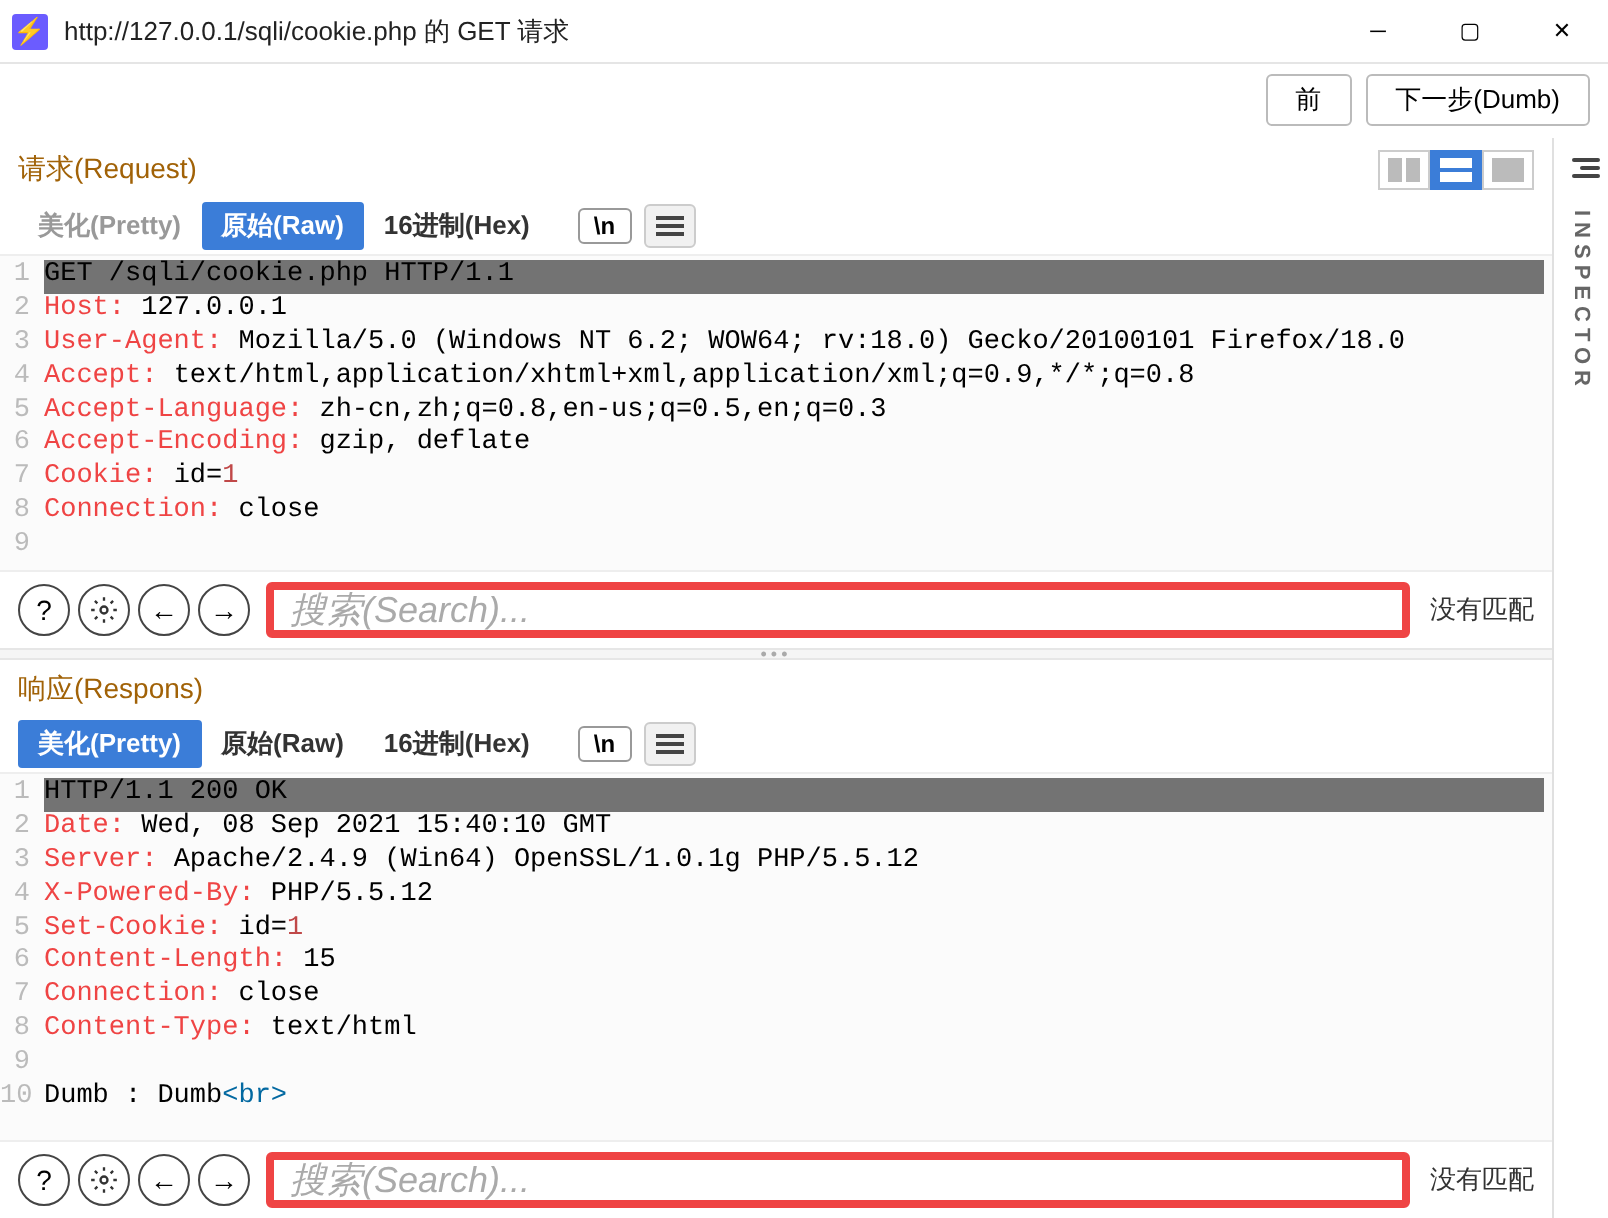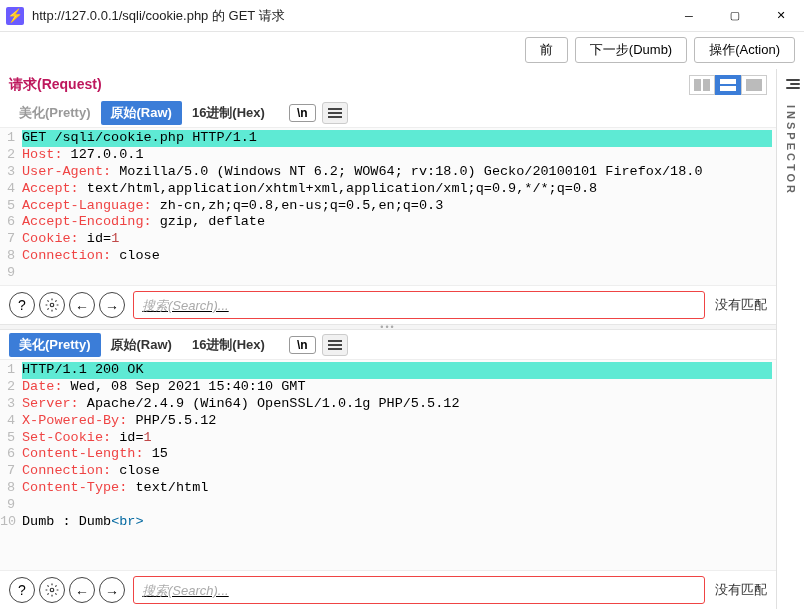--- a/index.html
+++ b/index.html
@@ -10,47 +10,47 @@
   .titlebar-text { flex: 1; font-size: 13px; color: #222; }
   .win-btn { width: 46px; height: 32px; display: flex; align-items: center; justify-content: center; font-size: 11px; cursor: pointer; }
   
   .toolbar { display: flex; justify-content: flex-end; padding: 5px 9px 6px; gap: 7px; }
   .toolbar button { height: 26px; padding: 0 14px; border: 1px solid #bbb; background: #fff; border-radius: 3px; font-size: 13px; cursor: pointer; }
   
   .main-wrap { display: flex; flex: 1; min-height: 0; }
   .main { flex: 1; display: flex; flex-direction: column; min-height: 0; }
   
   .section-header { display: flex; align-items: center; justify-content: space-between; padding: 6px 9px 3px; }
-  .section-title { color: #be185d; font-weight: 700; font-size: 14px; }
+  .section-title { color: #a16207; font-weight: 400; font-size: 14px; }
   .view-toggles { display: flex; gap: 0; }
   .vt { width: 26px; height: 20px; border: 1px solid #ccc; display: flex; align-items: center; justify-content: center; background: #fff; cursor: pointer; }
   .vt.active { background: #3b7dd8; border-color: #3b7dd8; }
   .vt svg { width: 16px; height: 12px; }
   
   .tabbar { display: flex; align-items: center; padding: 3px 9px 2px; gap: 0; font-weight: bold; }
   .tab { padding: 3px 10px; font-size: 13px; color: #333; cursor: pointer; border-radius: 2px; }
   .tab.inactive { color: #999; }
   .tab.active { background: #3b7dd8; color: #fff; }
   .tab-sep { width: 10px; }
   .literal-tab { border: 1px solid #999; padding: 1px 7px; border-radius: 3px; font-size: 12px; cursor: pointer; margin-left: 4px; }
   .menu-btn { width: 26px; height: 22px; border: 1px solid #ccc; background: #f1f1f1; border-radius: 3px; display: flex; align-items: center; justify-content: center; margin-left: 6px; cursor: pointer; }
   .menu-btn svg { width: 14px; height: 11px; }
   
   .codeview { flex: 1; display: flex; background: #fbfbfb; border-top: 1px solid #eee; font-family: Consolas, "Courier New", monospace; font-size: 13.5px; line-height: 1.25; overflow: hidden; }
   .cv-fixed { flex: 0 0 auto; }
   .gutter { width: 18px; text-align: right; color: #bbb; padding: 2px 3px 2px 0; user-select: none; }
   .code { flex: 1; padding: 2px 4px; white-space: pre; overflow: hidden; }
-  .code .line1 { background: #5eead4; display: inline-block; width: 100%; }
+  .code .line1 { background: #737373; display: inline-block; width: 100%; }
   .hk { color: #ef4444; }
   .num { color: #c04848; }
   .tag { color: #0369a1; text-align: right; }
   
   .searchbar { display: flex; align-items: center; padding: 5px 9px; gap: 4px; border-top: 1px solid #eee; }
   .circ-btn { width: 26px; height: 26px; border: 1.5px solid #444; border-radius: 50%; background: #fff; display: flex; align-items: center; justify-content: center; cursor: pointer; font-size: 14px; }
-  .search-input { flex: 1; height: 28px; border: 1px solid #ef4444; border-radius: 3px; padding: 0 8px; font-size: 13px; margin-left: 4px; text-decoration: underline; }
+  .search-input { flex: 1; height: 28px; border: 4px solid #ef4444; border-radius: 3px; padding: 0 8px; font-size: 18px; margin-left: 4px; }
   .search-input::placeholder { color: #aaa; font-style: italic; }
   .no-match { color: #333; font-size: 13px; margin-left: 6px; white-space: nowrap; text-align: right; }
   
   .divider { height: 6px; background: #f5f5f5; border-top: 1px solid #e6e6e6; border-bottom: 1px solid #e6e6e6; display:flex; align-items:center; justify-content:center; font-size:9px; color:#aaa; cursor: row-resize; }
   .divider::before { content: "•••"; letter-spacing: 2px; }
   
   .side-panel { width: 28px; border-left: 1px solid #e0e0e0; display: flex; flex-direction: column; align-items: center; padding-top: 8px; }
   .side-handle { width: 18px; height: 14px; margin-bottom: 14px; cursor: pointer; display:flex; flex-direction:column; gap:2px; justify-content:center; align-items:flex-end;}
   .side-handle span{display:block;height:2px;background:#444;border-radius:1px;}
   .side-handle span:nth-child(1){width:14px;}
@@ -67,21 +67,20 @@
     </div>
   <div class="titlebar-text">http://127.0.0.1/sqli/cookie.php 的 GET 请求</div>
   <div class="win-btn">─</div>
   <div class="win-btn">▢</div>
   <div class="win-btn">✕</div>
 </div>
 
 <div class="toolbar">
   <button>前</button>
   <button>下一步(Dumb)</button>
-  <button>操作(Action)</button>
 </div>
 
 <div class="main-wrap">
   <div class="main">
 
     <div class="section-header">
       <div class="section-title">请求(Request)</div>
       <div class="view-toggles">
         <div class="vt">
             <svg viewBox="0 0 16 12">
@@ -139,20 +138,23 @@
           </svg>
         </div>
       <div class="circ-btn">←</div>
       <div class="circ-btn">→</div>
       <input class="search-input" placeholder="搜索(Search)..." style="">
       <div class="no-match">没有匹配</div>
     </div>
 
     <div class="divider"></div>
 
+    <div class="section-header">
+      <div class="section-title">响应(Respons)</div>
+    </div>
     <div class="tabbar">
       <div class="tab active">美化(Pretty)</div>
       <div class="tab">原始(Raw)</div>
       <div class="tab">16进制(Hex)</div>
       <div class="tab-sep"></div>
       <div class="literal-tab">\n</div>
       <div class="menu-btn">
           <svg viewBox="0 0 14 11">
             <rect y="0" width="14" height="2" fill="#444"></rect>
             <rect y="4" width="14" height="2" fill="#444"></rect>

